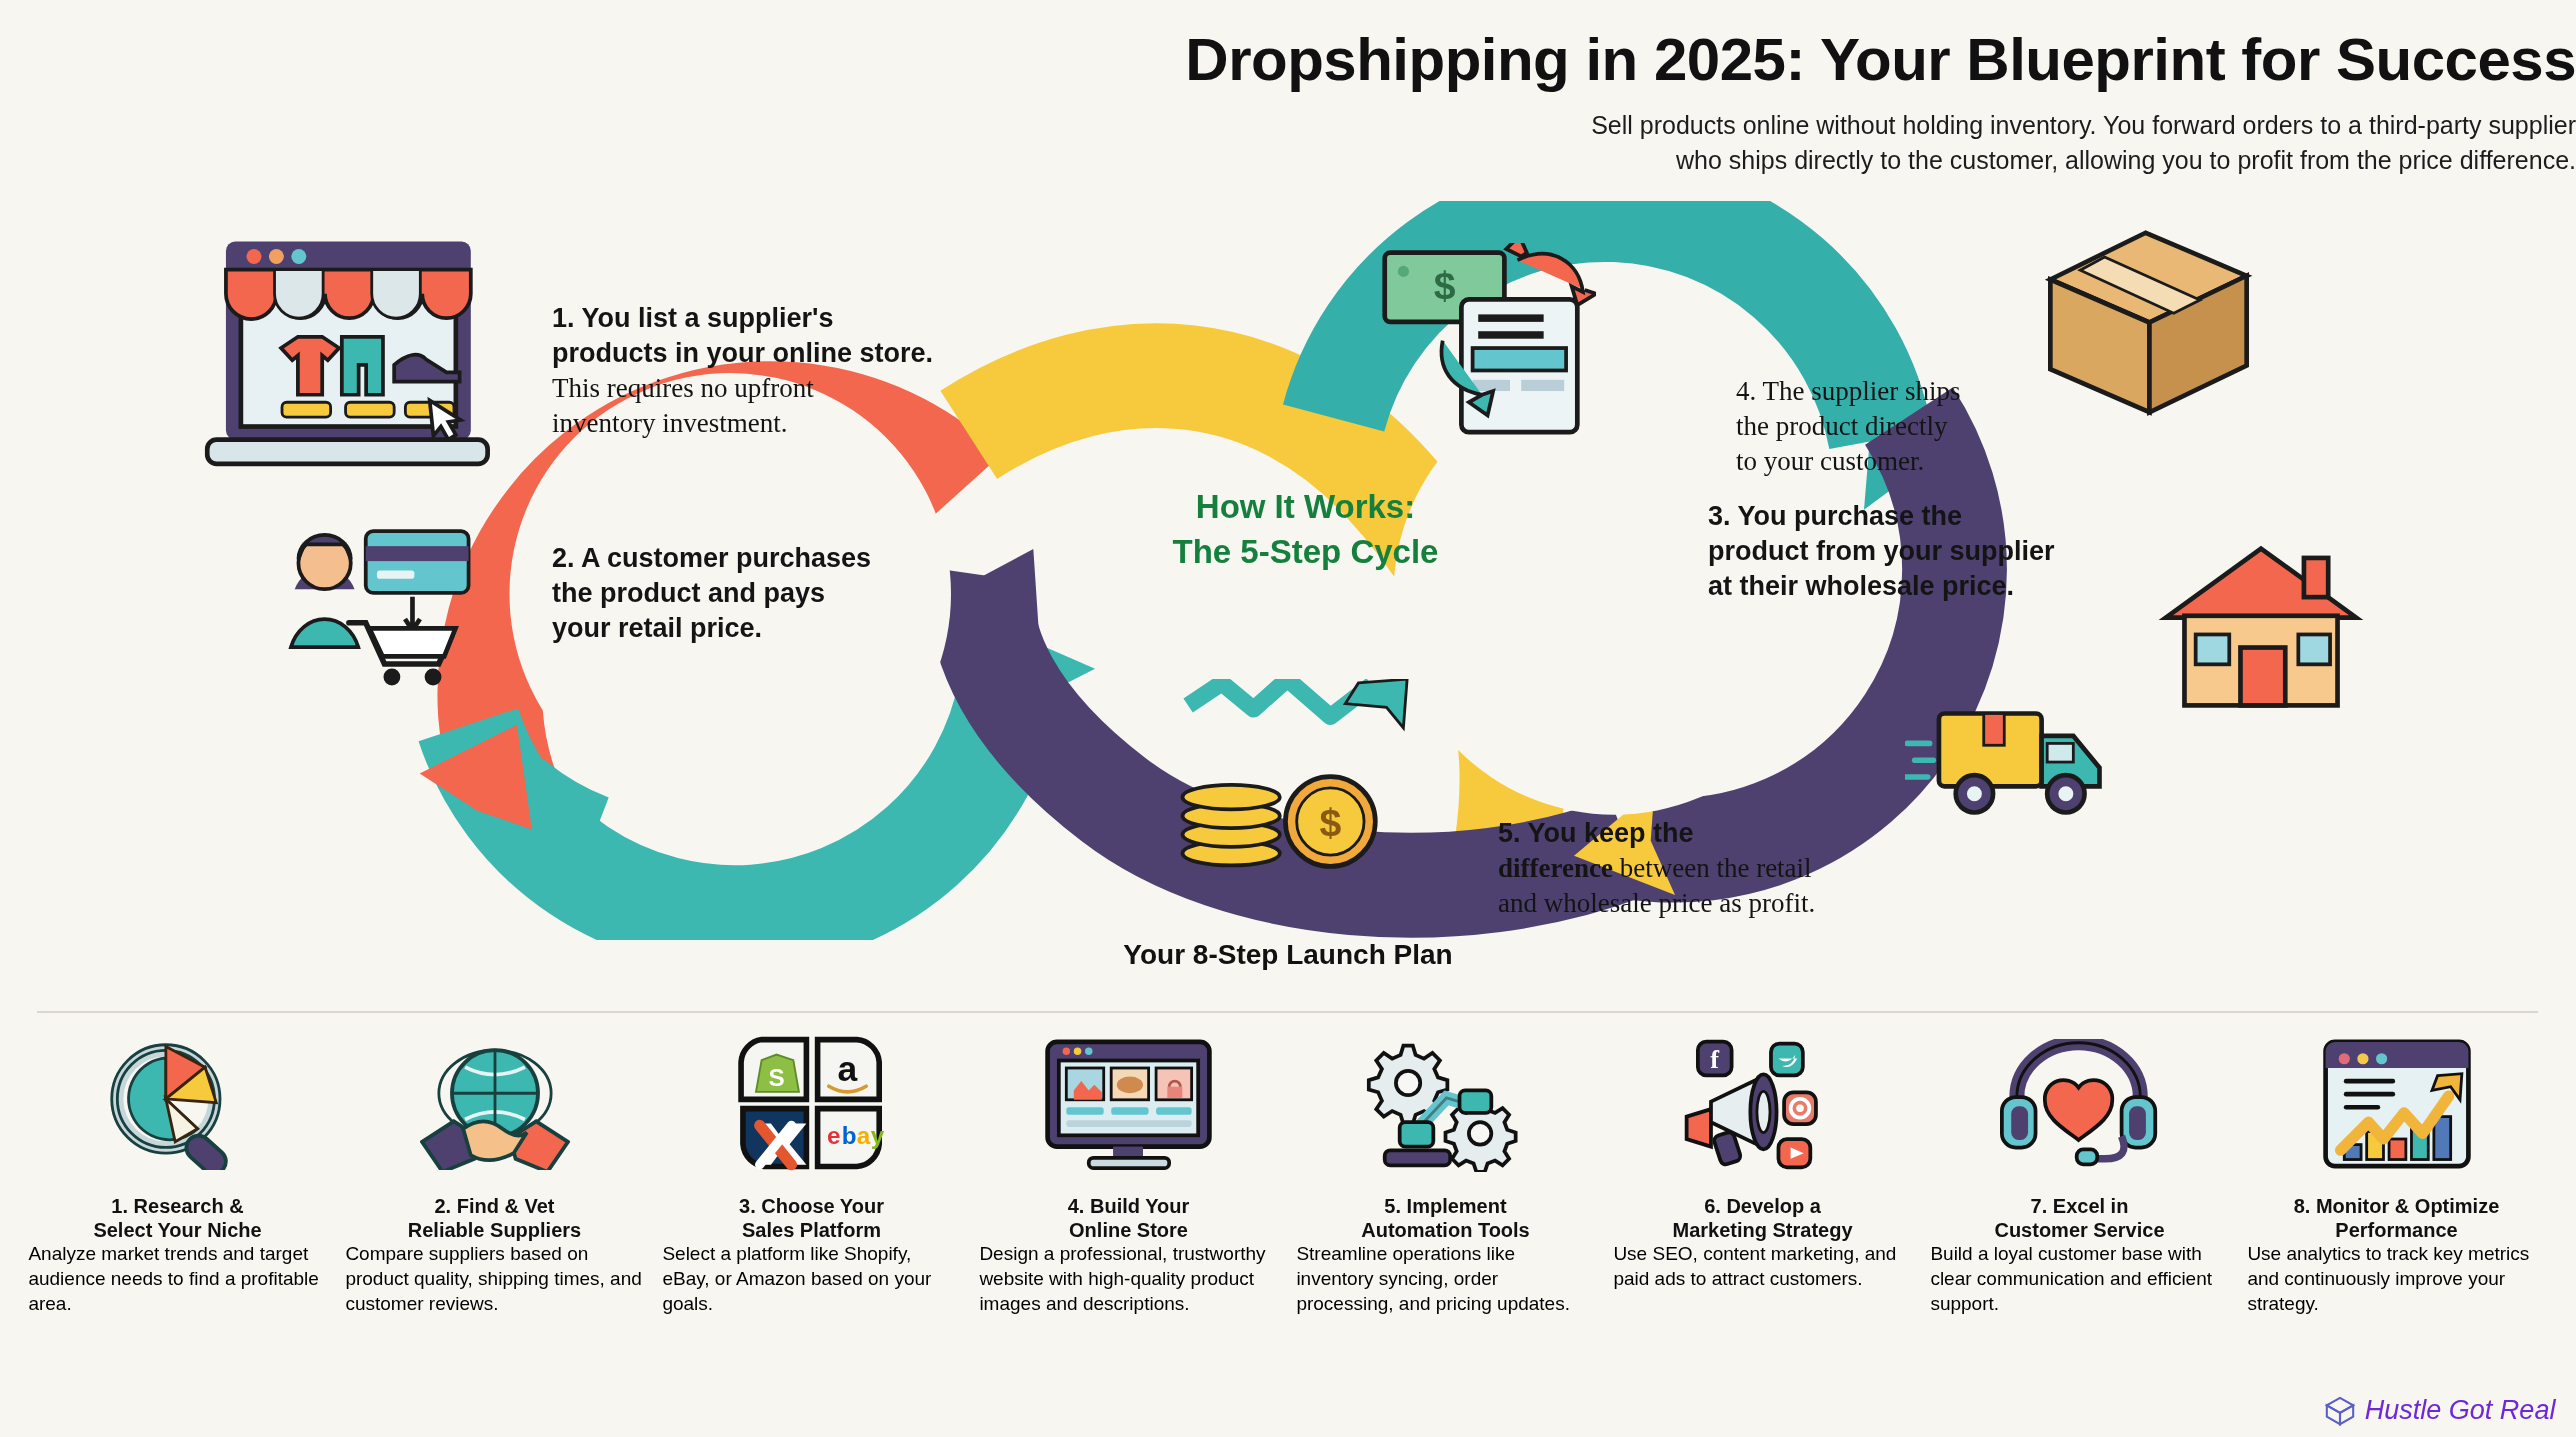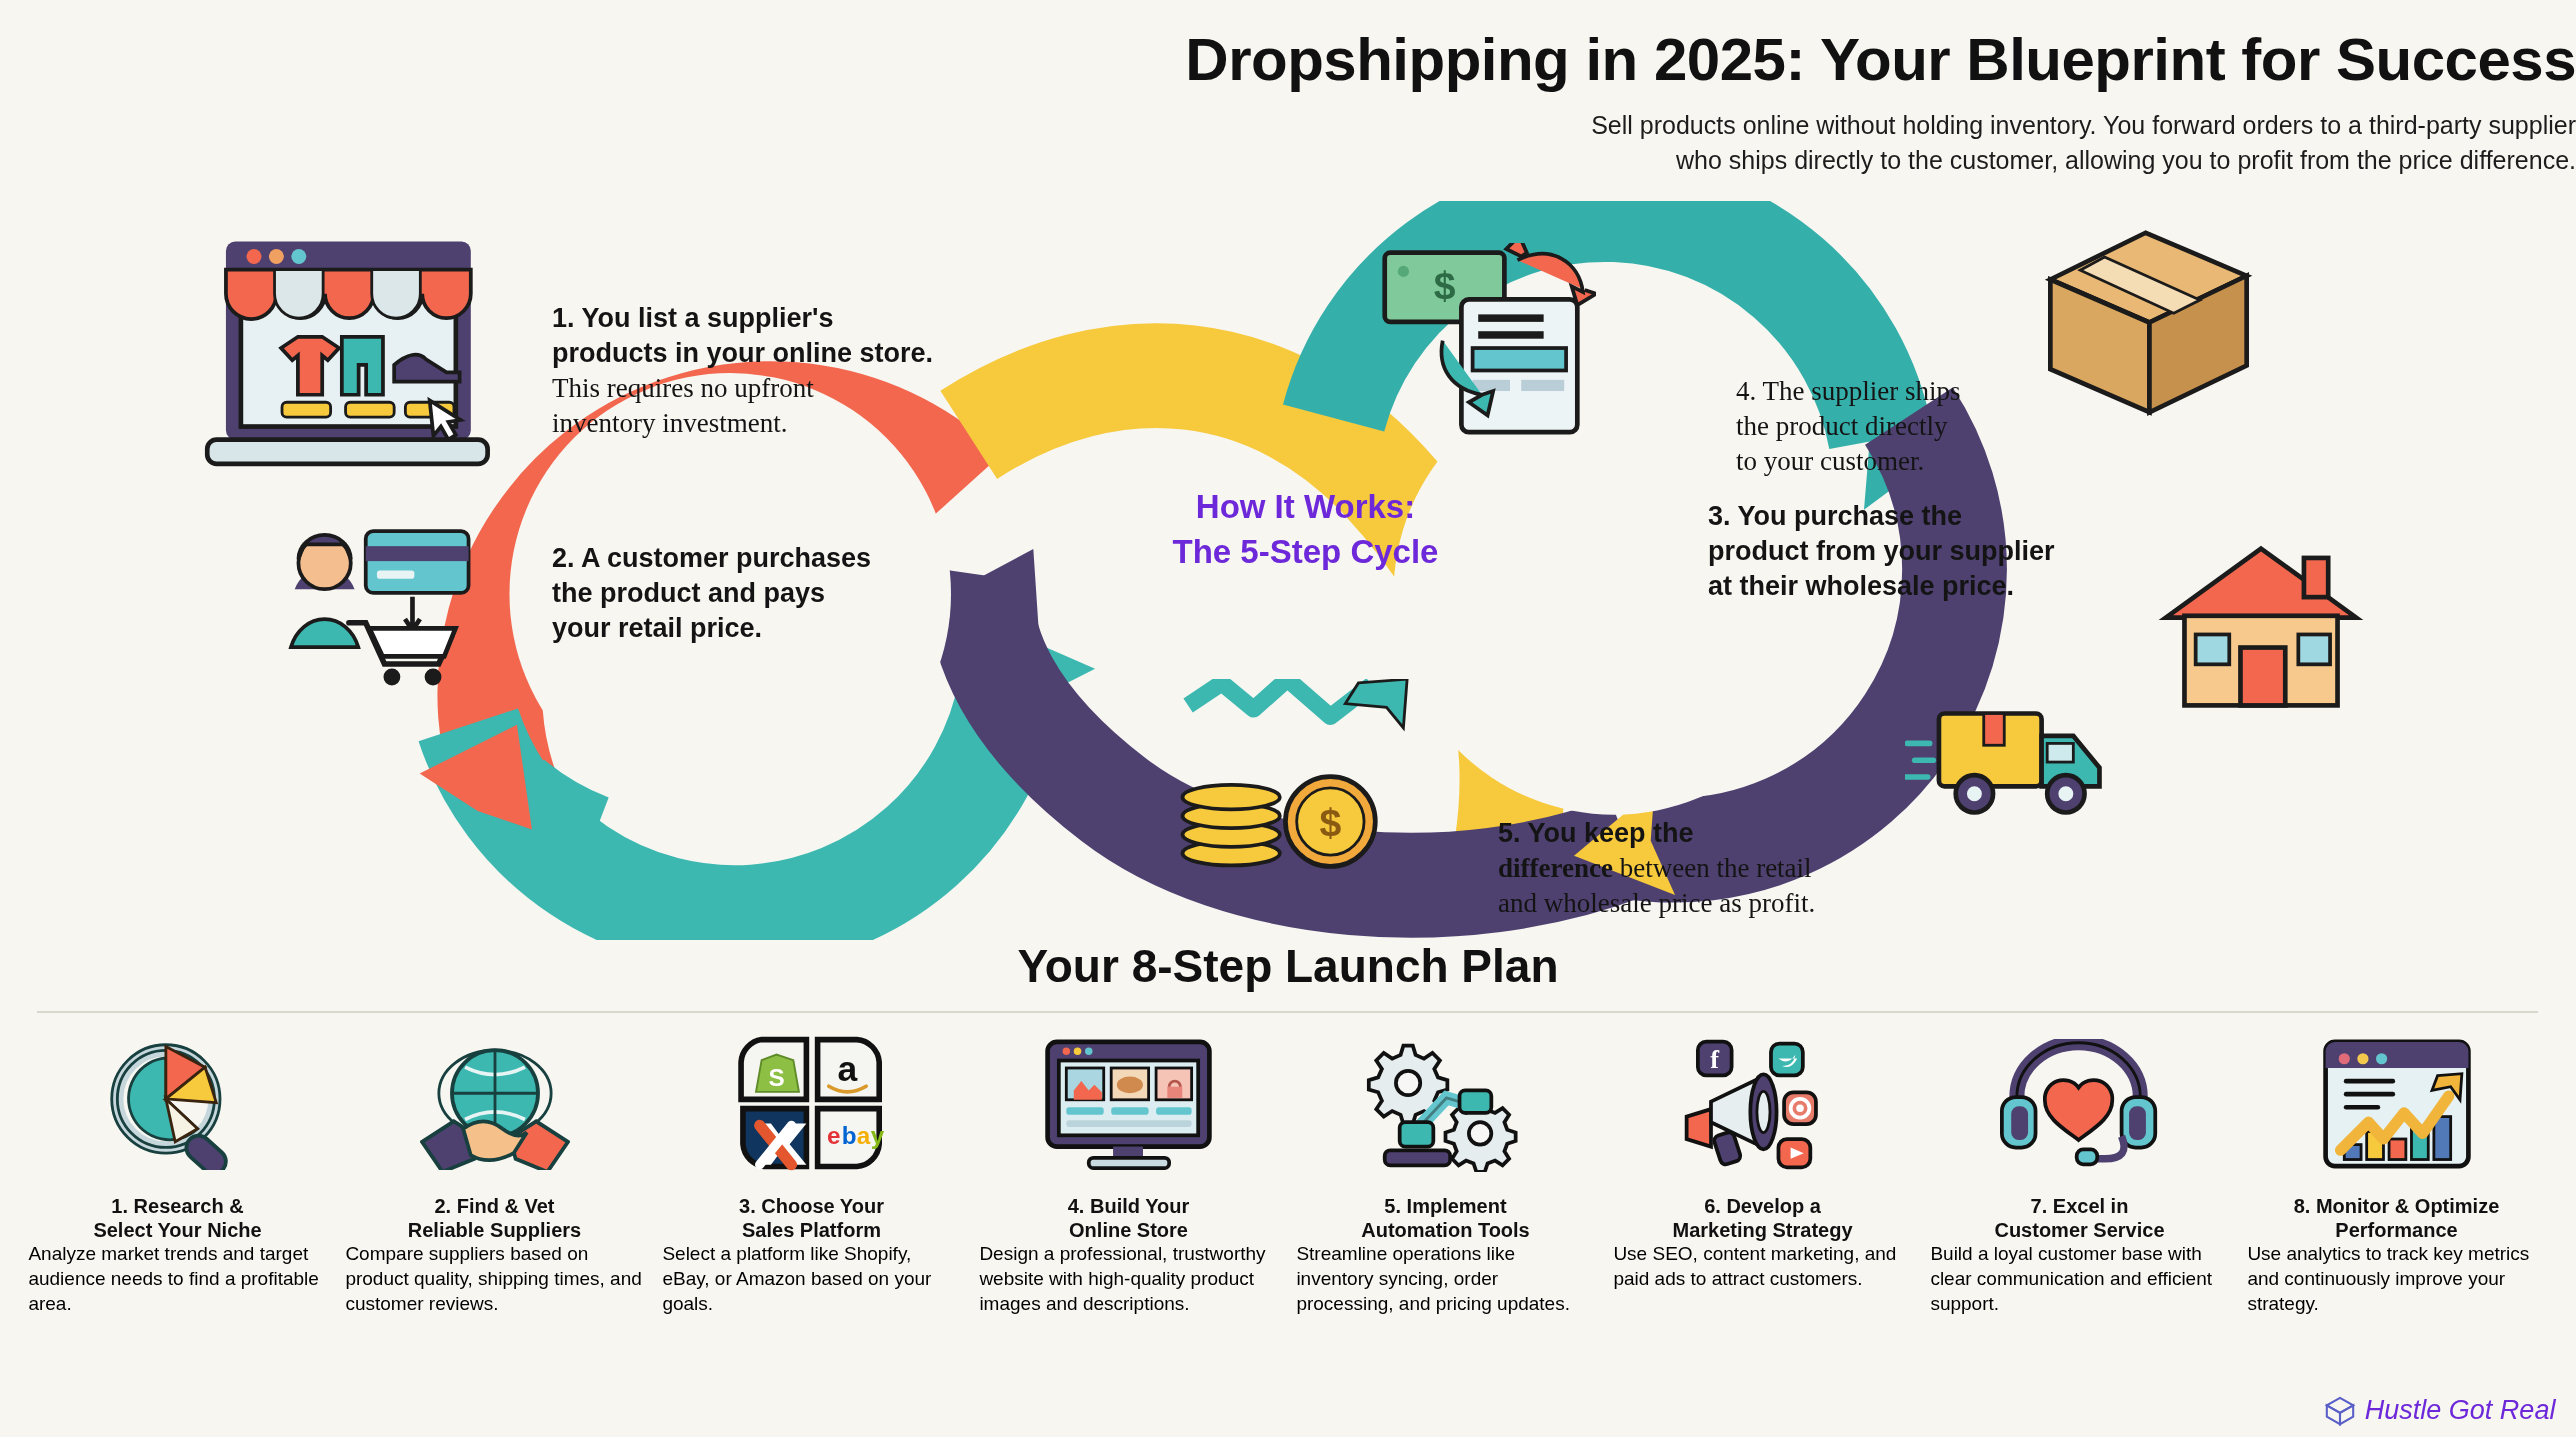--- a/index.html
+++ b/index.html
@@ -23,38 +23,38 @@
     margin-top:17px; font-size:25px; line-height:1.38; color:#1c1c1c;
     font-weight:400;
   }
 
   
   .ribbon { position:absolute; left:168px; top:201px; width:2247px; height:739px; }
 
   
   .center-label {
     position:absolute; left:1109px; top:485px; width:393px; text-align:center;
-    font-size:33px; font-weight:bold; line-height:1.35; color:#6d28d9;
+    font-size:33px; font-weight:bold; line-height:1.35; color:#15803d;
   }
 
   
   .stepblk { position:absolute; font-size:27px; line-height:1.3; color:#141414; }
   .stepblk .lead { font-weight:bold; display:block; }
   .stepblk .body { font-weight:400; display:block;font-family:Liberation Serif, serif; }
   .s1 { left:552px; top:301px; width:412px; }
   .s2 { left:552px; top:541px; width:412px; }
   .s4 { left:1736px; top:374px; width:374px; }
   .s3 { left:1708px; top:499px; width:440px; }
   .s5 { left:1498px; top:816px; width:440px; }
   .s5 .inline-b { font-weight:bold; }
 
   
   .plan-title {
     position:absolute; left:0; top:939px; width:2576px; text-align:center;
-    font-size:46px; font-weight:bold; color:#111;
+    font-size:28px; font-weight:bold; color:#111;
   }
   .divider { position:absolute; left:37px; top:1011px; width:2501px; height:1.9px; background:#d9d7ce; }
   .cards {
     position:absolute; left:19px; top:1022px; width:2539px;
     display:flex; gap:0;
   }
   .card { width:317px; display:flex; flex-direction:column; align-items:center; padding:0 9.4px; }
   .card-ico { height:164px; display:flex; align-items:center; justify-content:center; }
   .card-h {
     margin-top:7.5px; font-size:20px; font-weight:bold; line-height:1.22;

